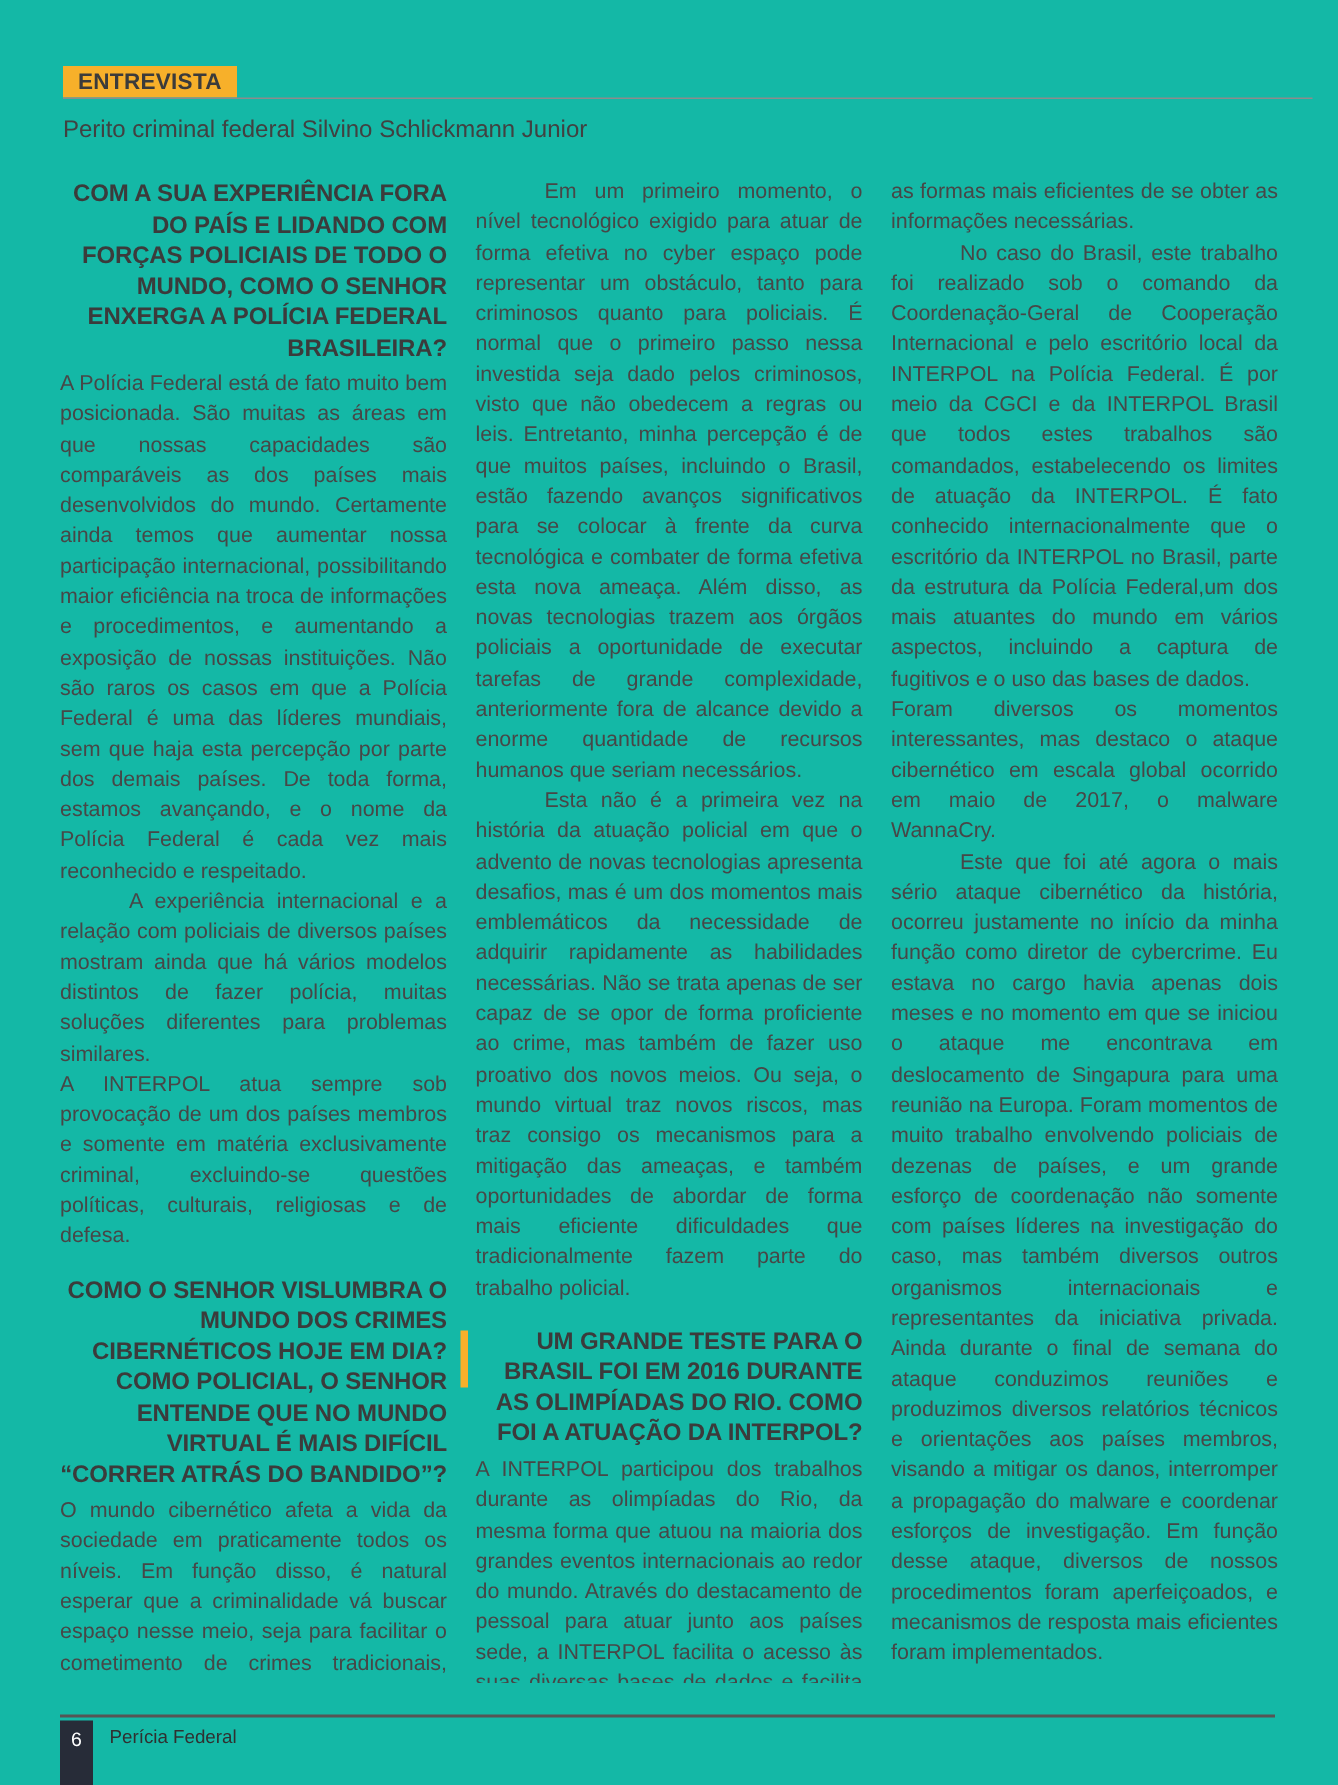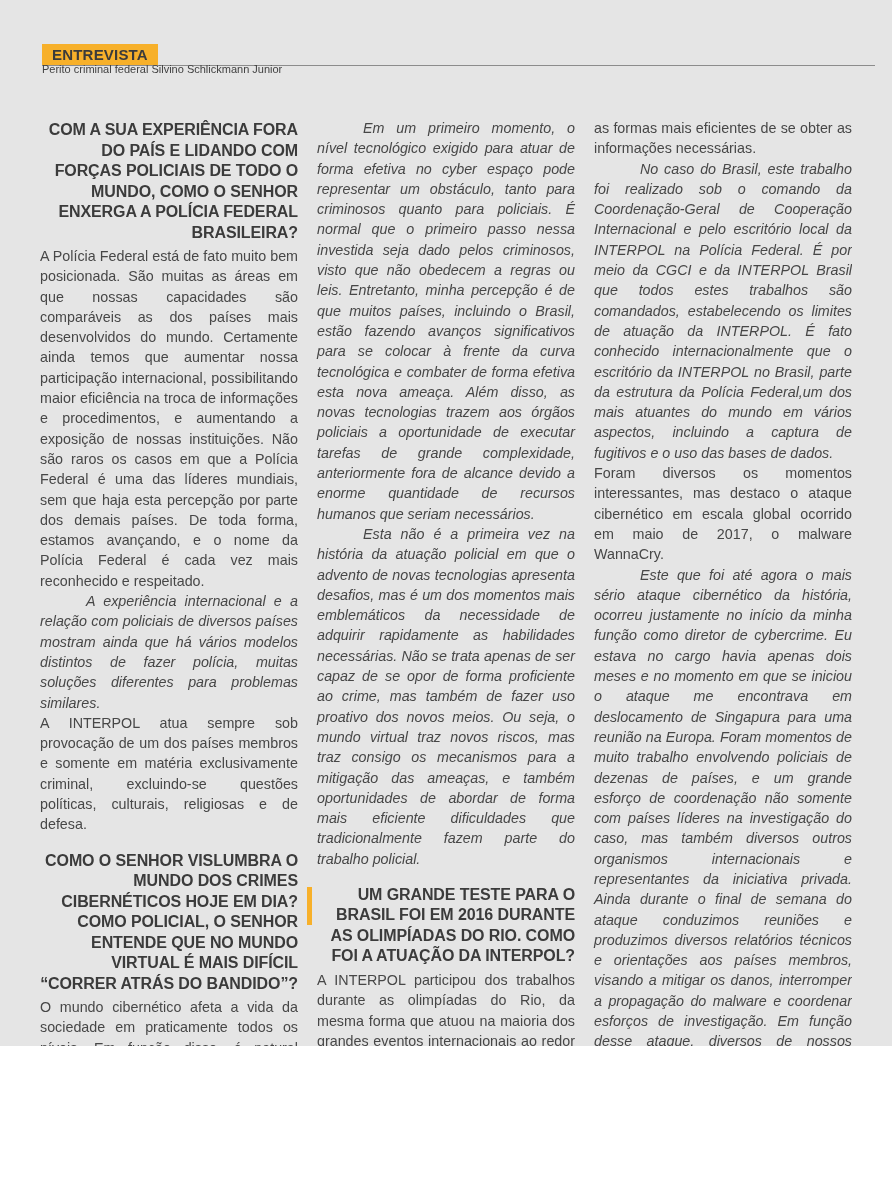--- a/index.html
+++ b/index.html
@@ -6,40 +6,40 @@
     --accent:#F7B02A;
     --heading:#3B3B3B;
     --body:#474747;
     --footerbox:#272C38;
   }
   *{margin:0;padding:0;box-sizing:border-box;}
   html,body{background:#fff;}
   body{font-family:"Liberation Sans","DejaVu Sans",sans-serif;}
   .page{
     position:relative;
-    width:892px;height:1046px;
-    background:#e5e5e5;
+    width:892px;height:1190px;
+    background:#14b8a6;
     overflow:hidden;
   }
   
   .section-tag{
     position:absolute;left:42px;top:44px;
     height:21px;padding:0 10px;
     background:var(--accent);
     color:var(--heading);
     font-size:15px;font-weight:700;letter-spacing:.2px;
     display:flex;align-items:center;width:max-content;
   }
   .header-rule{
     position:absolute;left:42px;right:17px;top:65px;
     height:1px;background:#8c8c8c;
   }
   .subtitle{
-    position:absolute;left:42px;top:63px;
-    font-size:11px;color:#414141;
+    position:absolute;left:42px;top:78px;
+    font-size:16px;color:#414141;
   }
   
   .columns{
     position:absolute;left:40px;top:118px;
     width:812px;height:1004px;
     display:flex;gap:19px;
     overflow:hidden;
   }
   .col{flex:1 1 0;min-width:0;}
   .question{
@@ -56,21 +56,21 @@
     position:absolute;left:-10px;top:2px;
     width:5px;height:38px;
     background:var(--accent);
   }
   .para{
     font-size:14.3px;line-height:20.3px;
     color:var(--body);
     text-align:justify;
     hyphens:none;
   }
-  .para.indent{text-indent:46px;font-style:italic;}
+  .para.indent{text-indent:46px;}
   .para.jlast{text-align-last:justify;}
   .para.tracked{letter-spacing:3.4px;}
   
   .footer-rule{
     position:absolute;left:40px;top:1143px;
     width:810px;height:2px;background:#555;
   }
   .page-num{
     position:absolute;left:40px;top:1147px;
     width:22px;height:43px;

